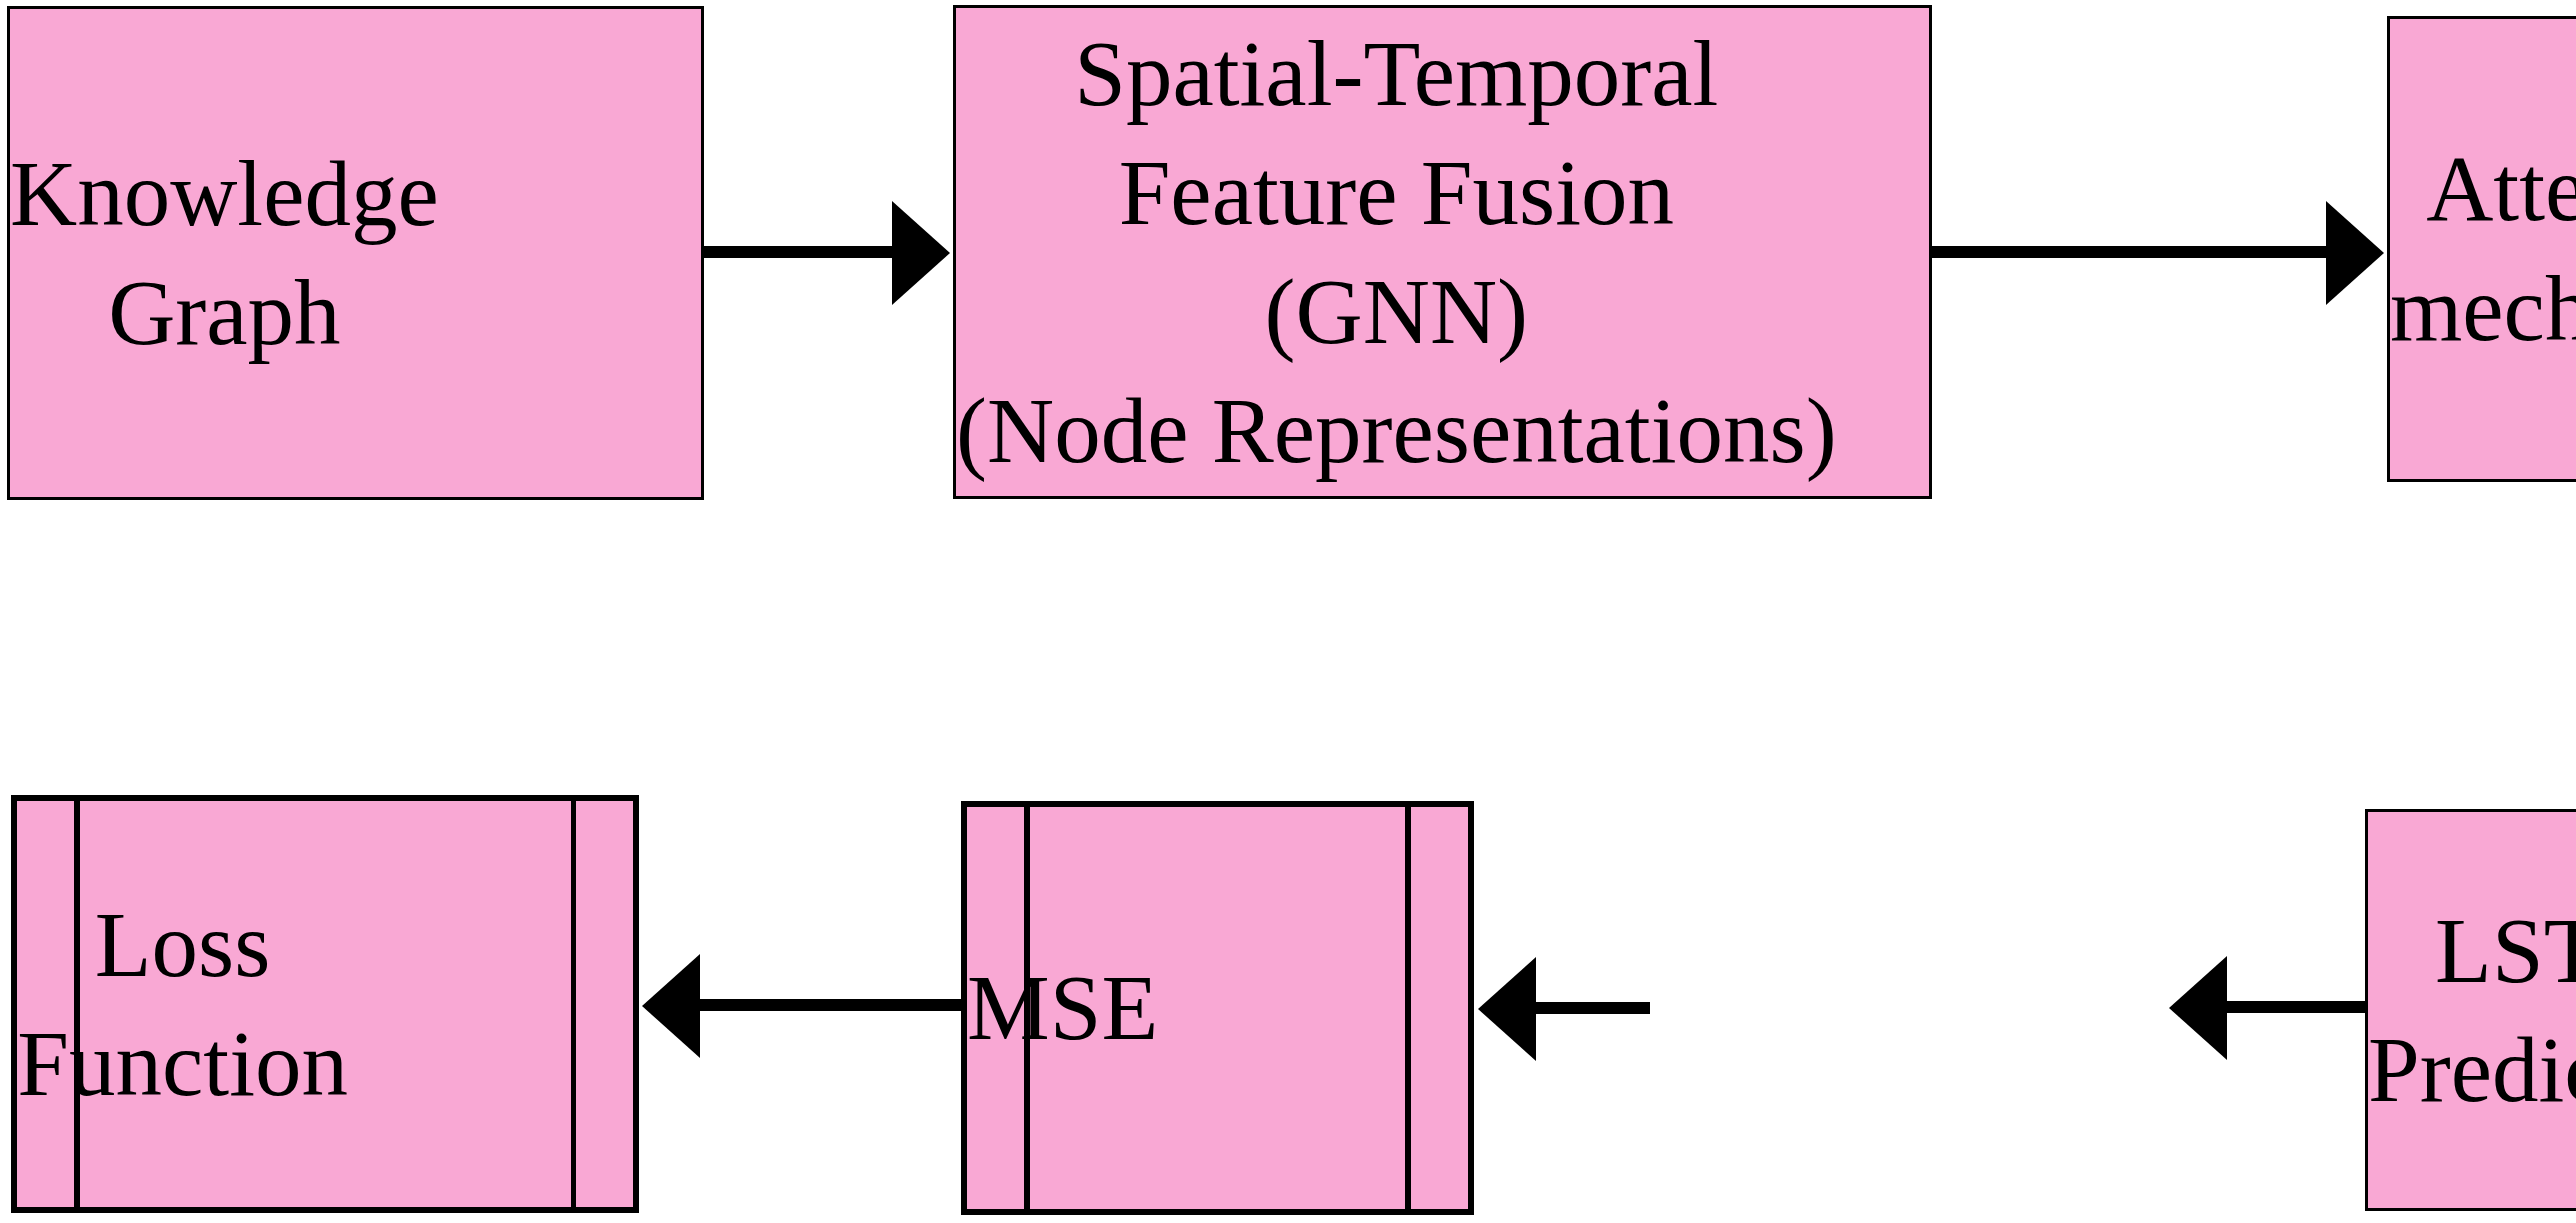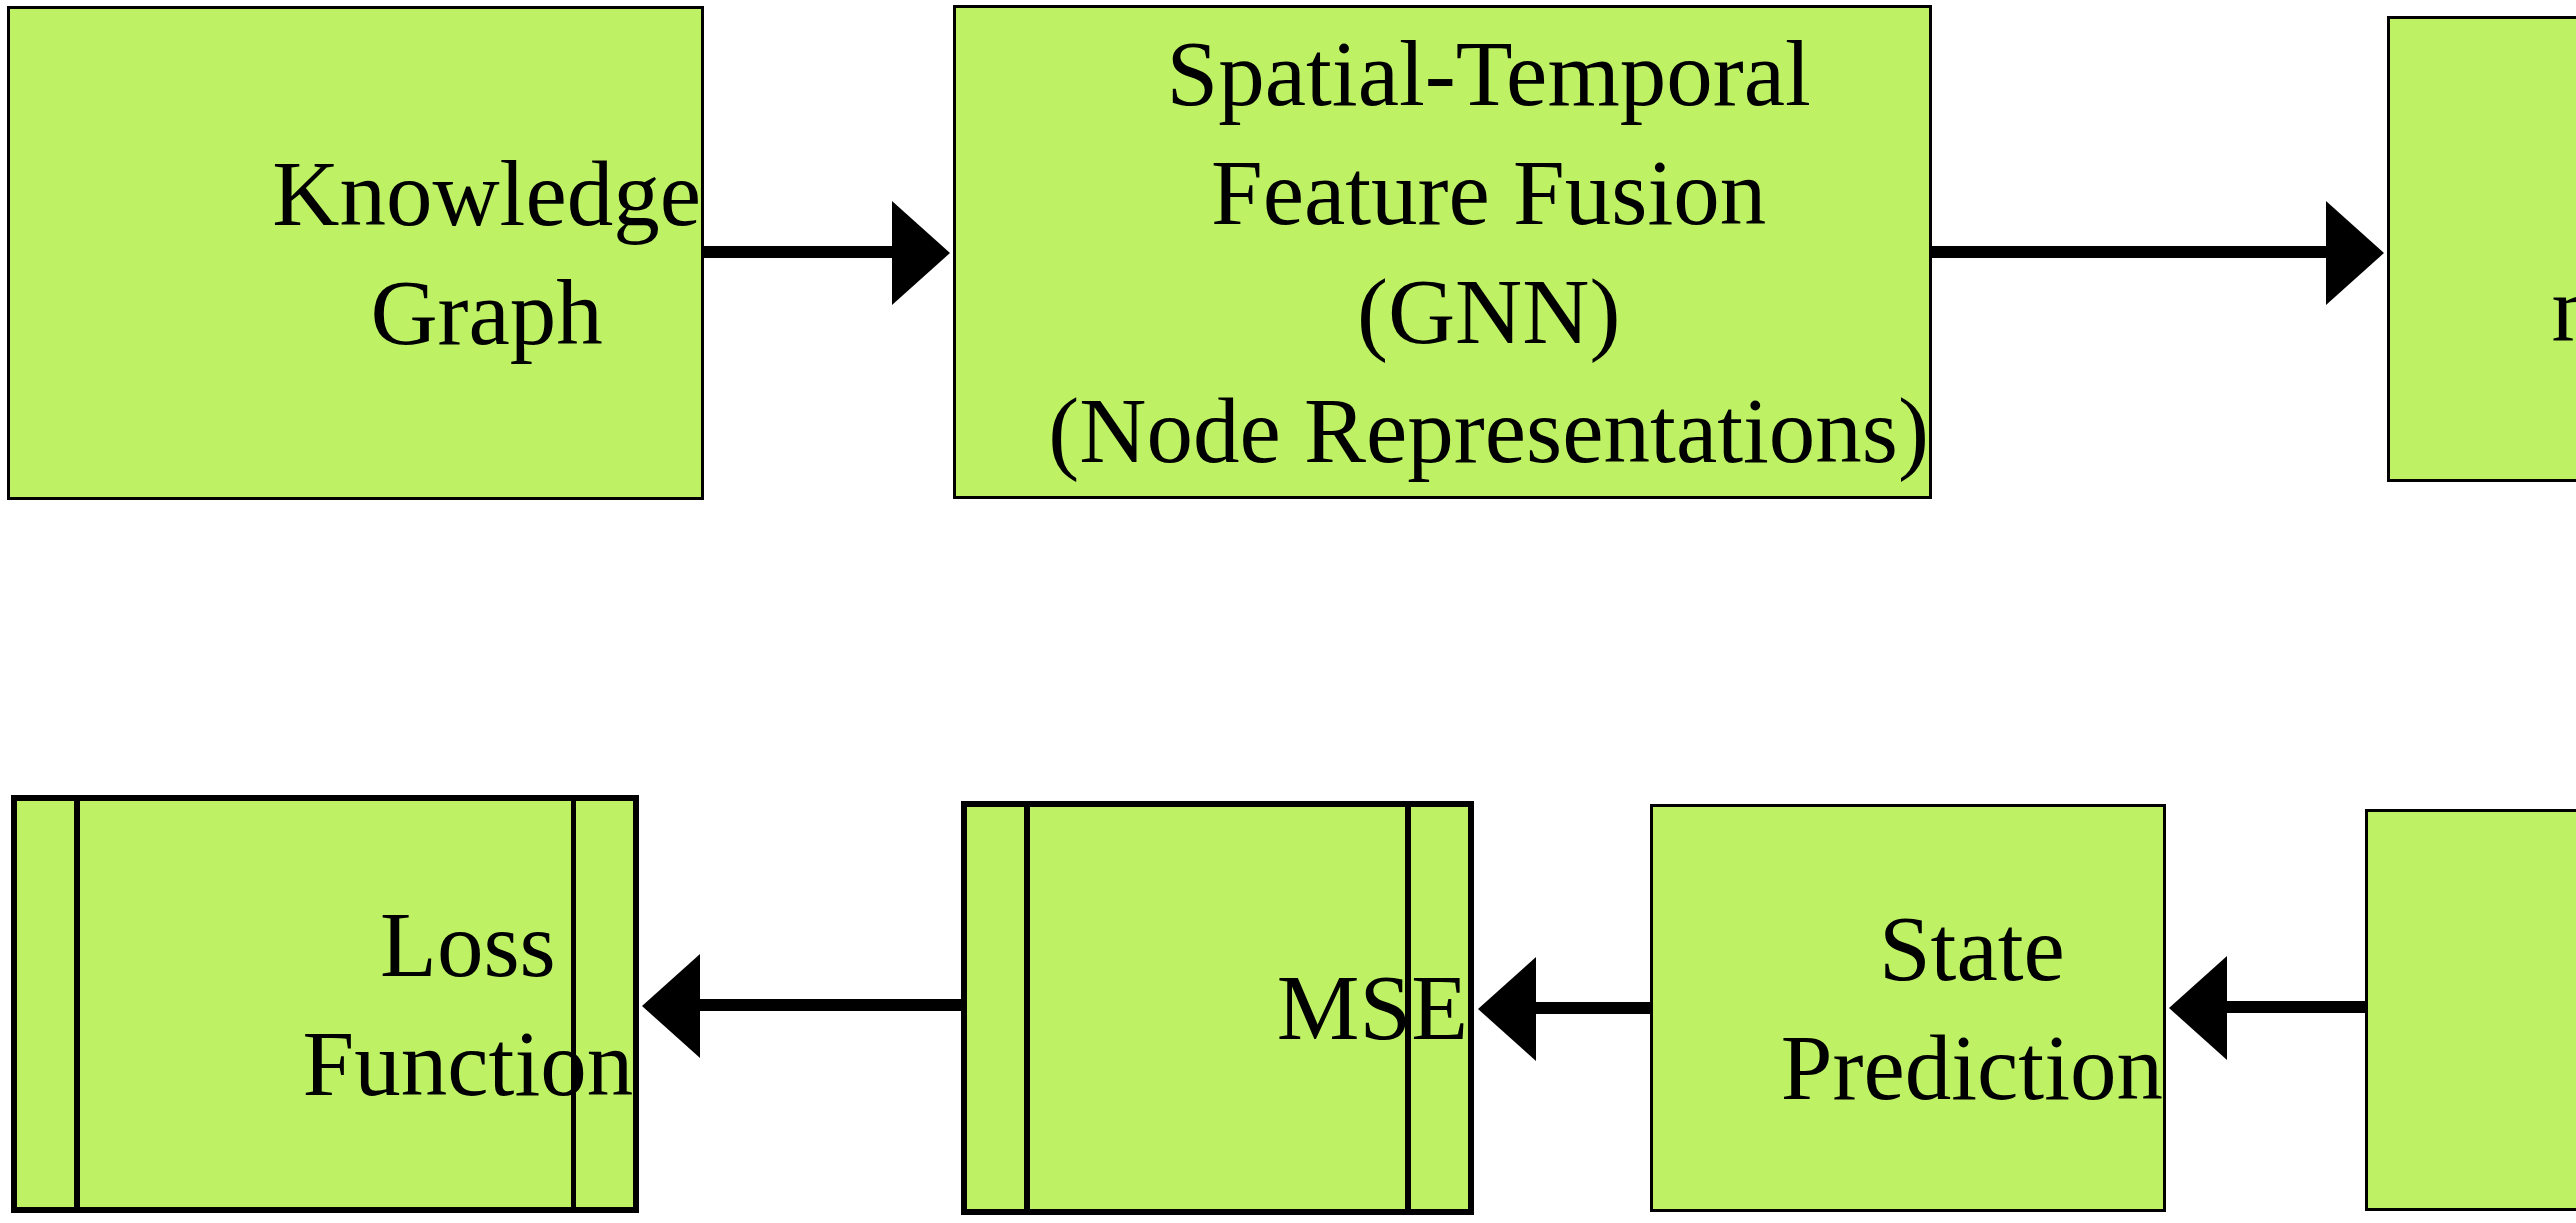--- a/index.html
+++ b/index.html
@@ -11,25 +11,25 @@
     position: relative;
     width: 2988px;
     height: 1224px;
     background: #ffffff;
     font-family: "Liberation Serif", "DejaVu Serif", serif;
     color: #000000;
     overflow: hidden;
   }
   .node {
     position: absolute;
-    background: #bef264;
+    background: #f9a8d4;
     border: 3.1px solid #000000;
     display: flex;
     align-items: center;
-    justify-content: flex-end;
+    justify-content: flex-start;
     box-sizing: border-box;
   }
   .node.thick {
     border-width: 6.7px;
   }
   .node-label {
     white-space: pre-line;
     text-align: center;
     font-size: 93px;
     line-height: 1.28;
@@ -107,24 +107,20 @@
   <div class="node" id="node-attention">
     <div class="node-label">Attention
 mechanism</div>
   </div>
 
   <div class="node" id="node-lstm">
     <div class="node-label">LSTM
 Prediction</div>
   </div>
 
-  <div class="node" id="node-state">
-    <div class="node-label">State
-Prediction</div>
-  </div>
 
   <div class="node thick" id="node-mse">
     <div class="pp-bar left"></div>
     <div class="pp-bar right"></div>
     <div class="node-label">MSE</div>
   </div>
 
   <div class="node thick" id="node-loss">
     <div class="pp-bar left"></div>
     <div class="pp-bar right"></div>

